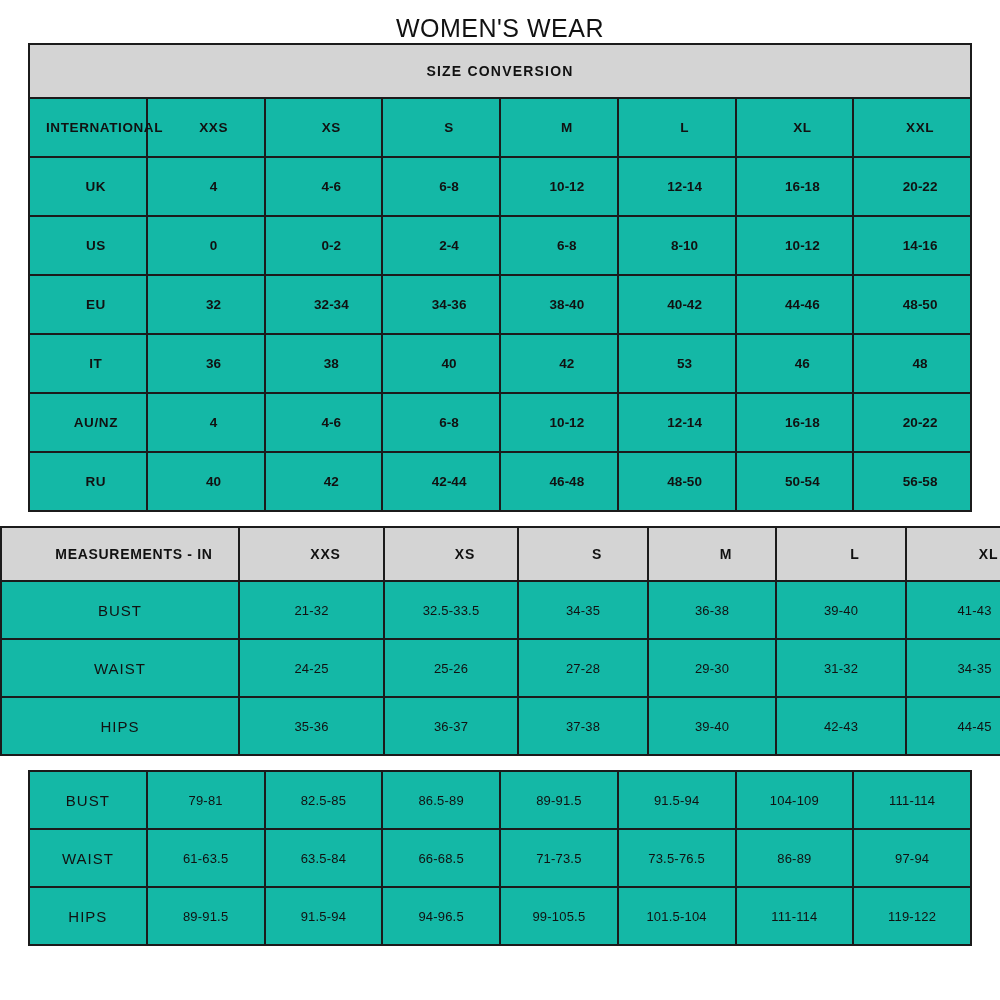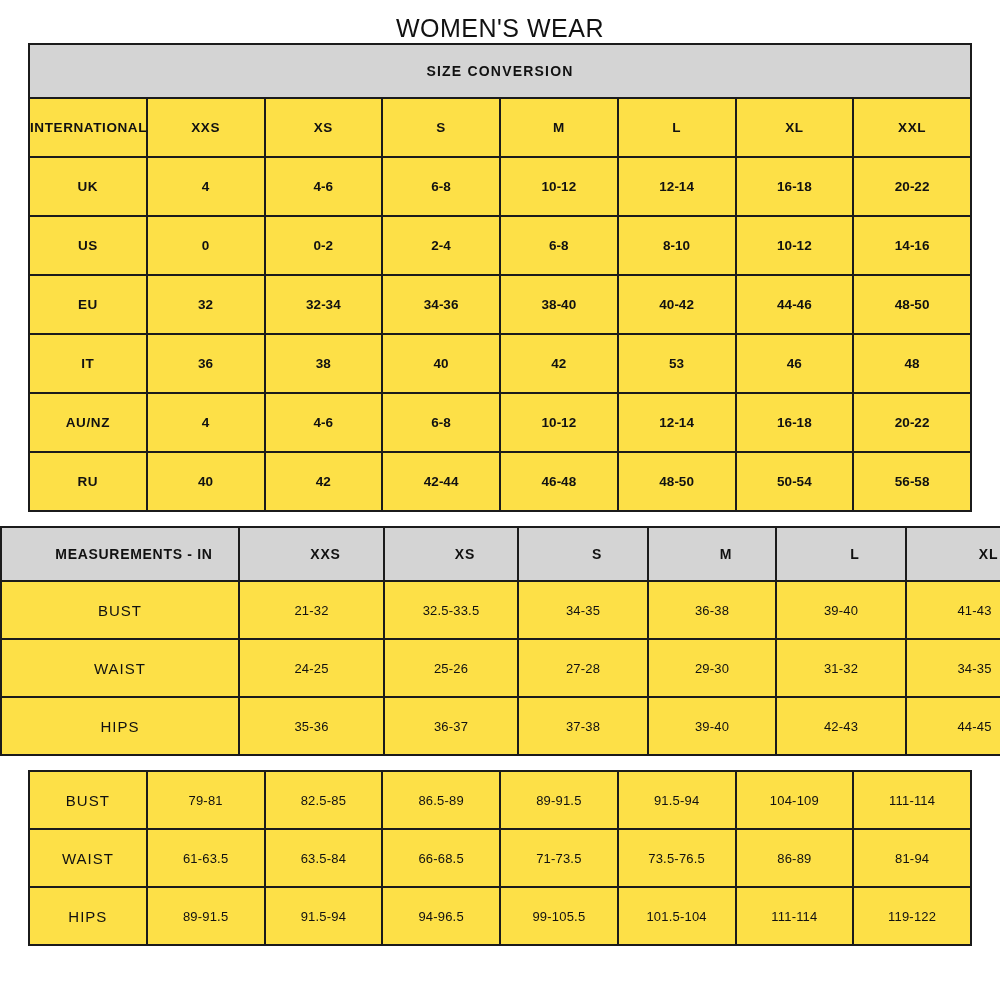--- a/index.html
+++ b/index.html
@@ -27,41 +27,42 @@
     font-weight: 400;
     letter-spacing: 0.5px;
     margin: 14px 0 0 0;
     color: #111;
   }
   table {
     border-collapse: collapse;
     table-layout: fixed;
     width: 944px;
     margin: 0 auto;
-    background: #fde047;
+    background: #14b8a6;
   }
   table td, table th {
     border: 2px solid #1b1b1b;
     text-align: center;
     vertical-align: middle;
     font-size: 13.5px;
     font-weight: 700;
     color: #111;
     padding: 0;
   }
   
   #size-conversion-table .banner {
     background: #d4d4d4;
     height: 52px;
     font-size: 14px;
     font-weight: 700;
     letter-spacing: 1.2px;
   }
   #size-conversion-table tr.data-row td {
     height: 57px;
+    padding-left: 16px;
   }
   #size-conversion-table td.rowlabel {
     font-weight: 700;
     letter-spacing: 0.6px;
   }
   #size-conversion-table td.colhead {
     font-weight: 700;
     letter-spacing: 0.6px;
   }
   
@@ -241,21 +242,21 @@
         <td class="val">111-114</td>
       </tr>
       <tr>
         <td class="rowlabel">WAIST</td>
         <td class="val">61-63.5</td>
         <td class="val">63.5-84</td>
         <td class="val">66-68.5</td>
         <td class="val">71-73.5</td>
         <td class="val">73.5-76.5</td>
         <td class="val">86-89</td>
-        <td class="val">81-94</td>
+        <td class="val">97-94</td>
       </tr>
       <tr>
         <td class="rowlabel">HIPS</td>
         <td class="val">89-91.5</td>
         <td class="val">91.5-94</td>
         <td class="val">94-96.5</td>
         <td class="val">99-105.5</td>
         <td class="val">101.5-104</td>
         <td class="val">111-114</td>
         <td class="val">119-122</td>

